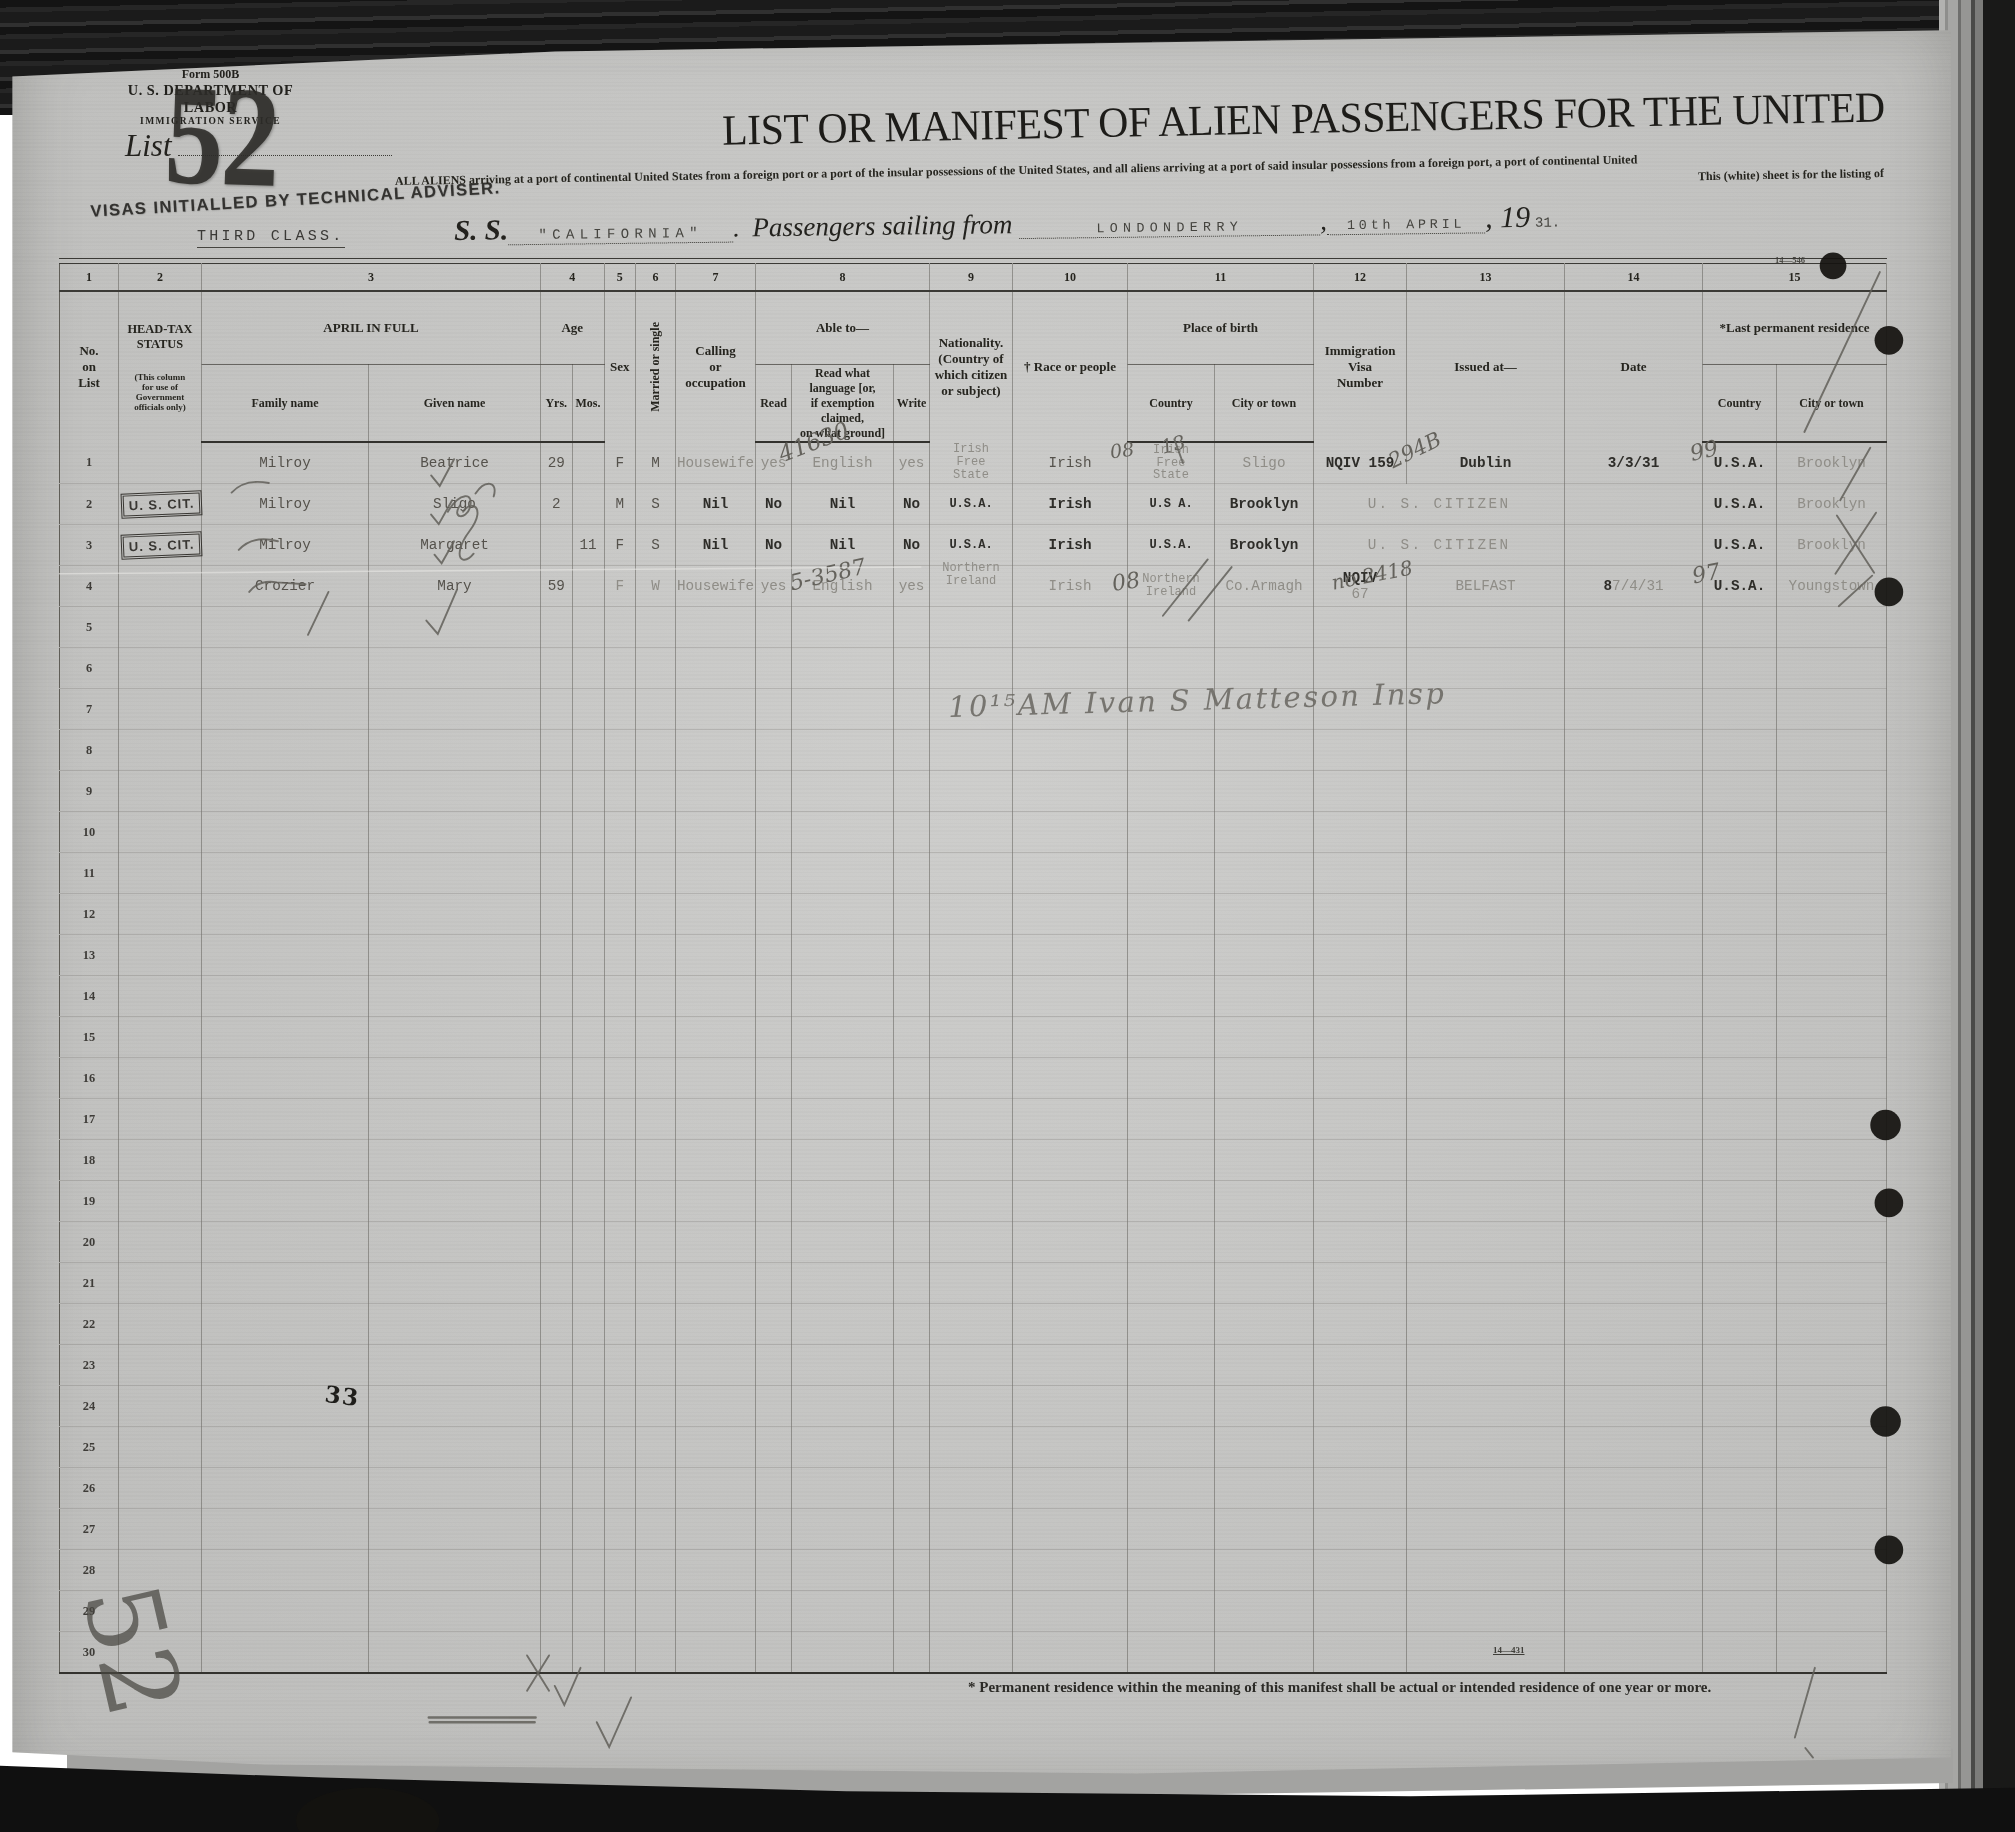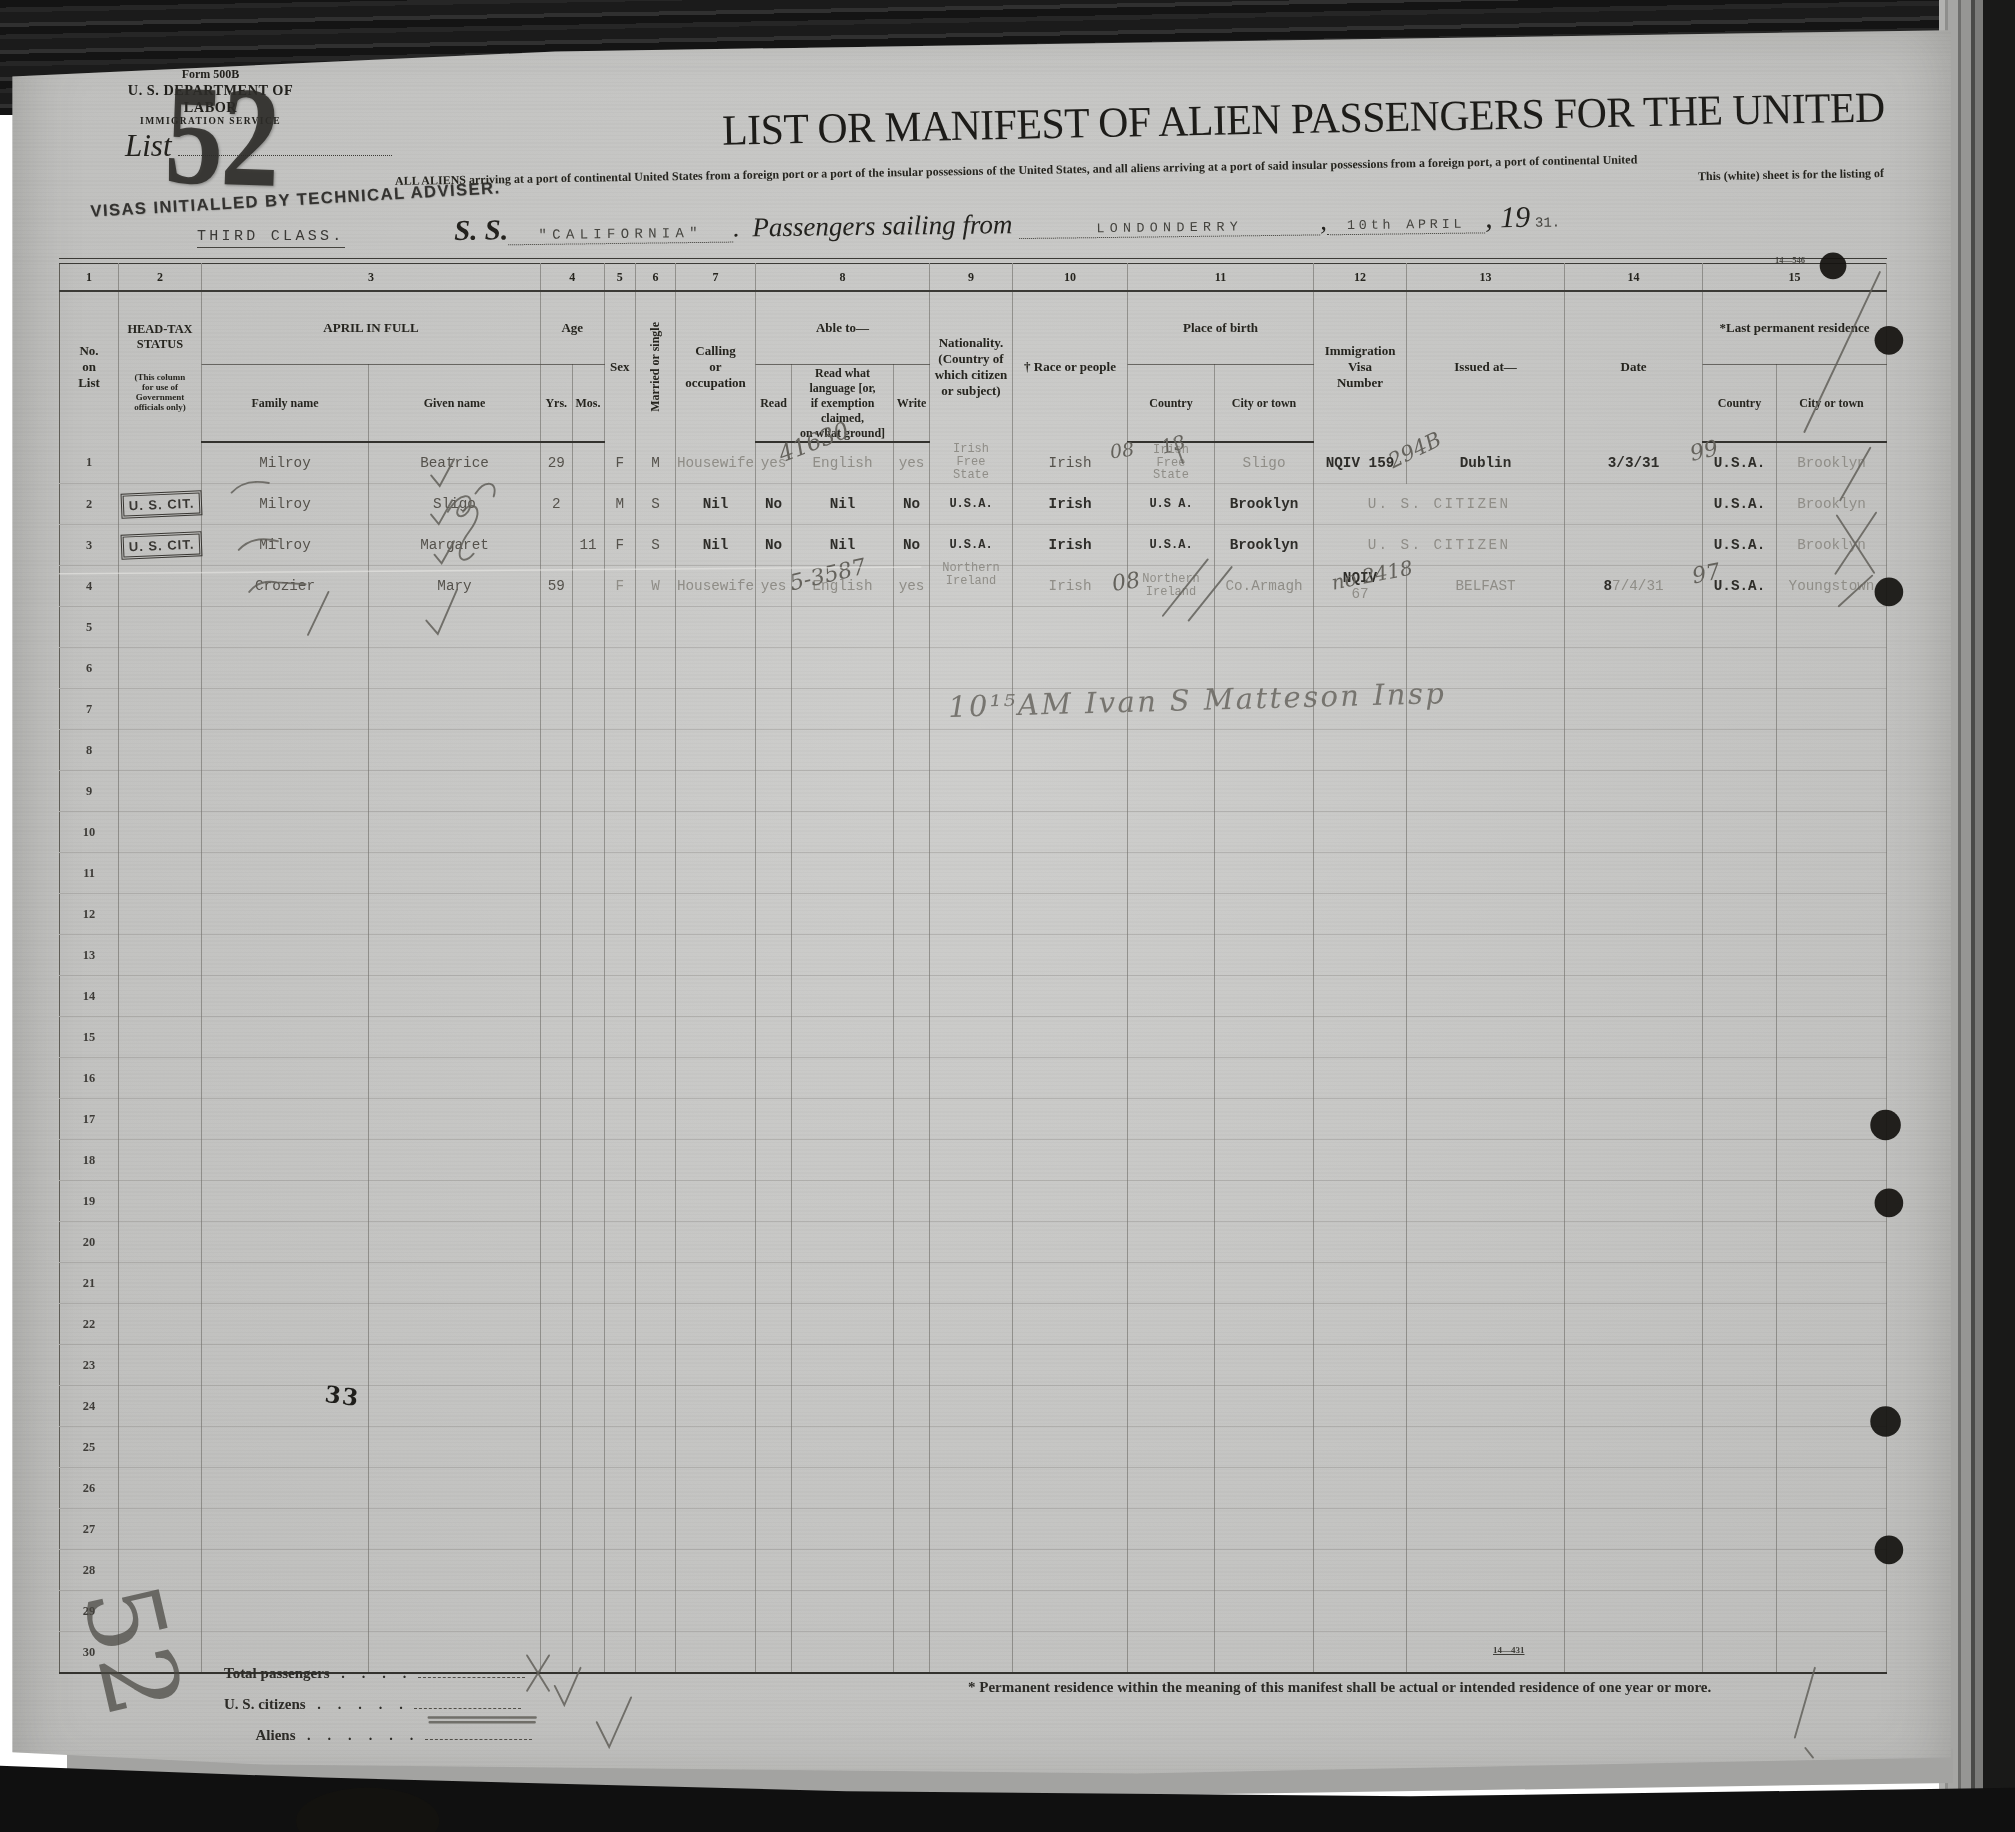--- a/index.html
+++ b/index.html
@@ -953,37 +953,20 @@
   <div class="hand p2418">no 2418</div>
   <div class="hand p08a">08</div>
   <div class="hand p13">13</div>
   <div class="hand p08b">08</div>
   <div class="hand p99">99</div>
   <div class="hand p97">97</div>
   <div class="hand insp">10¹⁵AM Ivan S Matteson Insp</div>
   <div class="hand ink33">33</div>
   <div class="hand side52">52</div>
 
-  <div class="totals">
-    <div class="trow t1">
-      <span class="lbl">Total passengers</span>
-      <span class="dots">. . . .</span>
-      <span class="blank"></span>
-    </div>
-    <div class="trow t2">
-      <span class="lbl">U. S. citizens</span>
-      <span class="dots">. . . . .</span>
-      <span class="blank"></span>
-    </div>
-    <div class="trow t3">
-      <span class="lbl">Aliens</span>
-      <span class="dots">. . . . . .</span>
-      <span class="blank"></span>
-    </div>
-  </div>
   <div class="footnotes">
     <div class="f">* Permanent residence within the meaning of this manifest shall be actual or intended residence of one year or more.</div>
   </div>
   <div class="plate-bottom">14—431</div>
 
   <svg class="marks" width="2015" height="1832" viewBox="0 0 4221 3838">
     <g stroke="#62605a" stroke-width="4" fill="none" stroke-linecap="round" opacity="0.85">
       <path d="M485,1032 q28,-30 78,-20"></path>
       <path d="M500,1152 q30,-32 82,-18"></path>
       <path d="M522,1240 q20,-26 58,-20 l60,4"></path>

